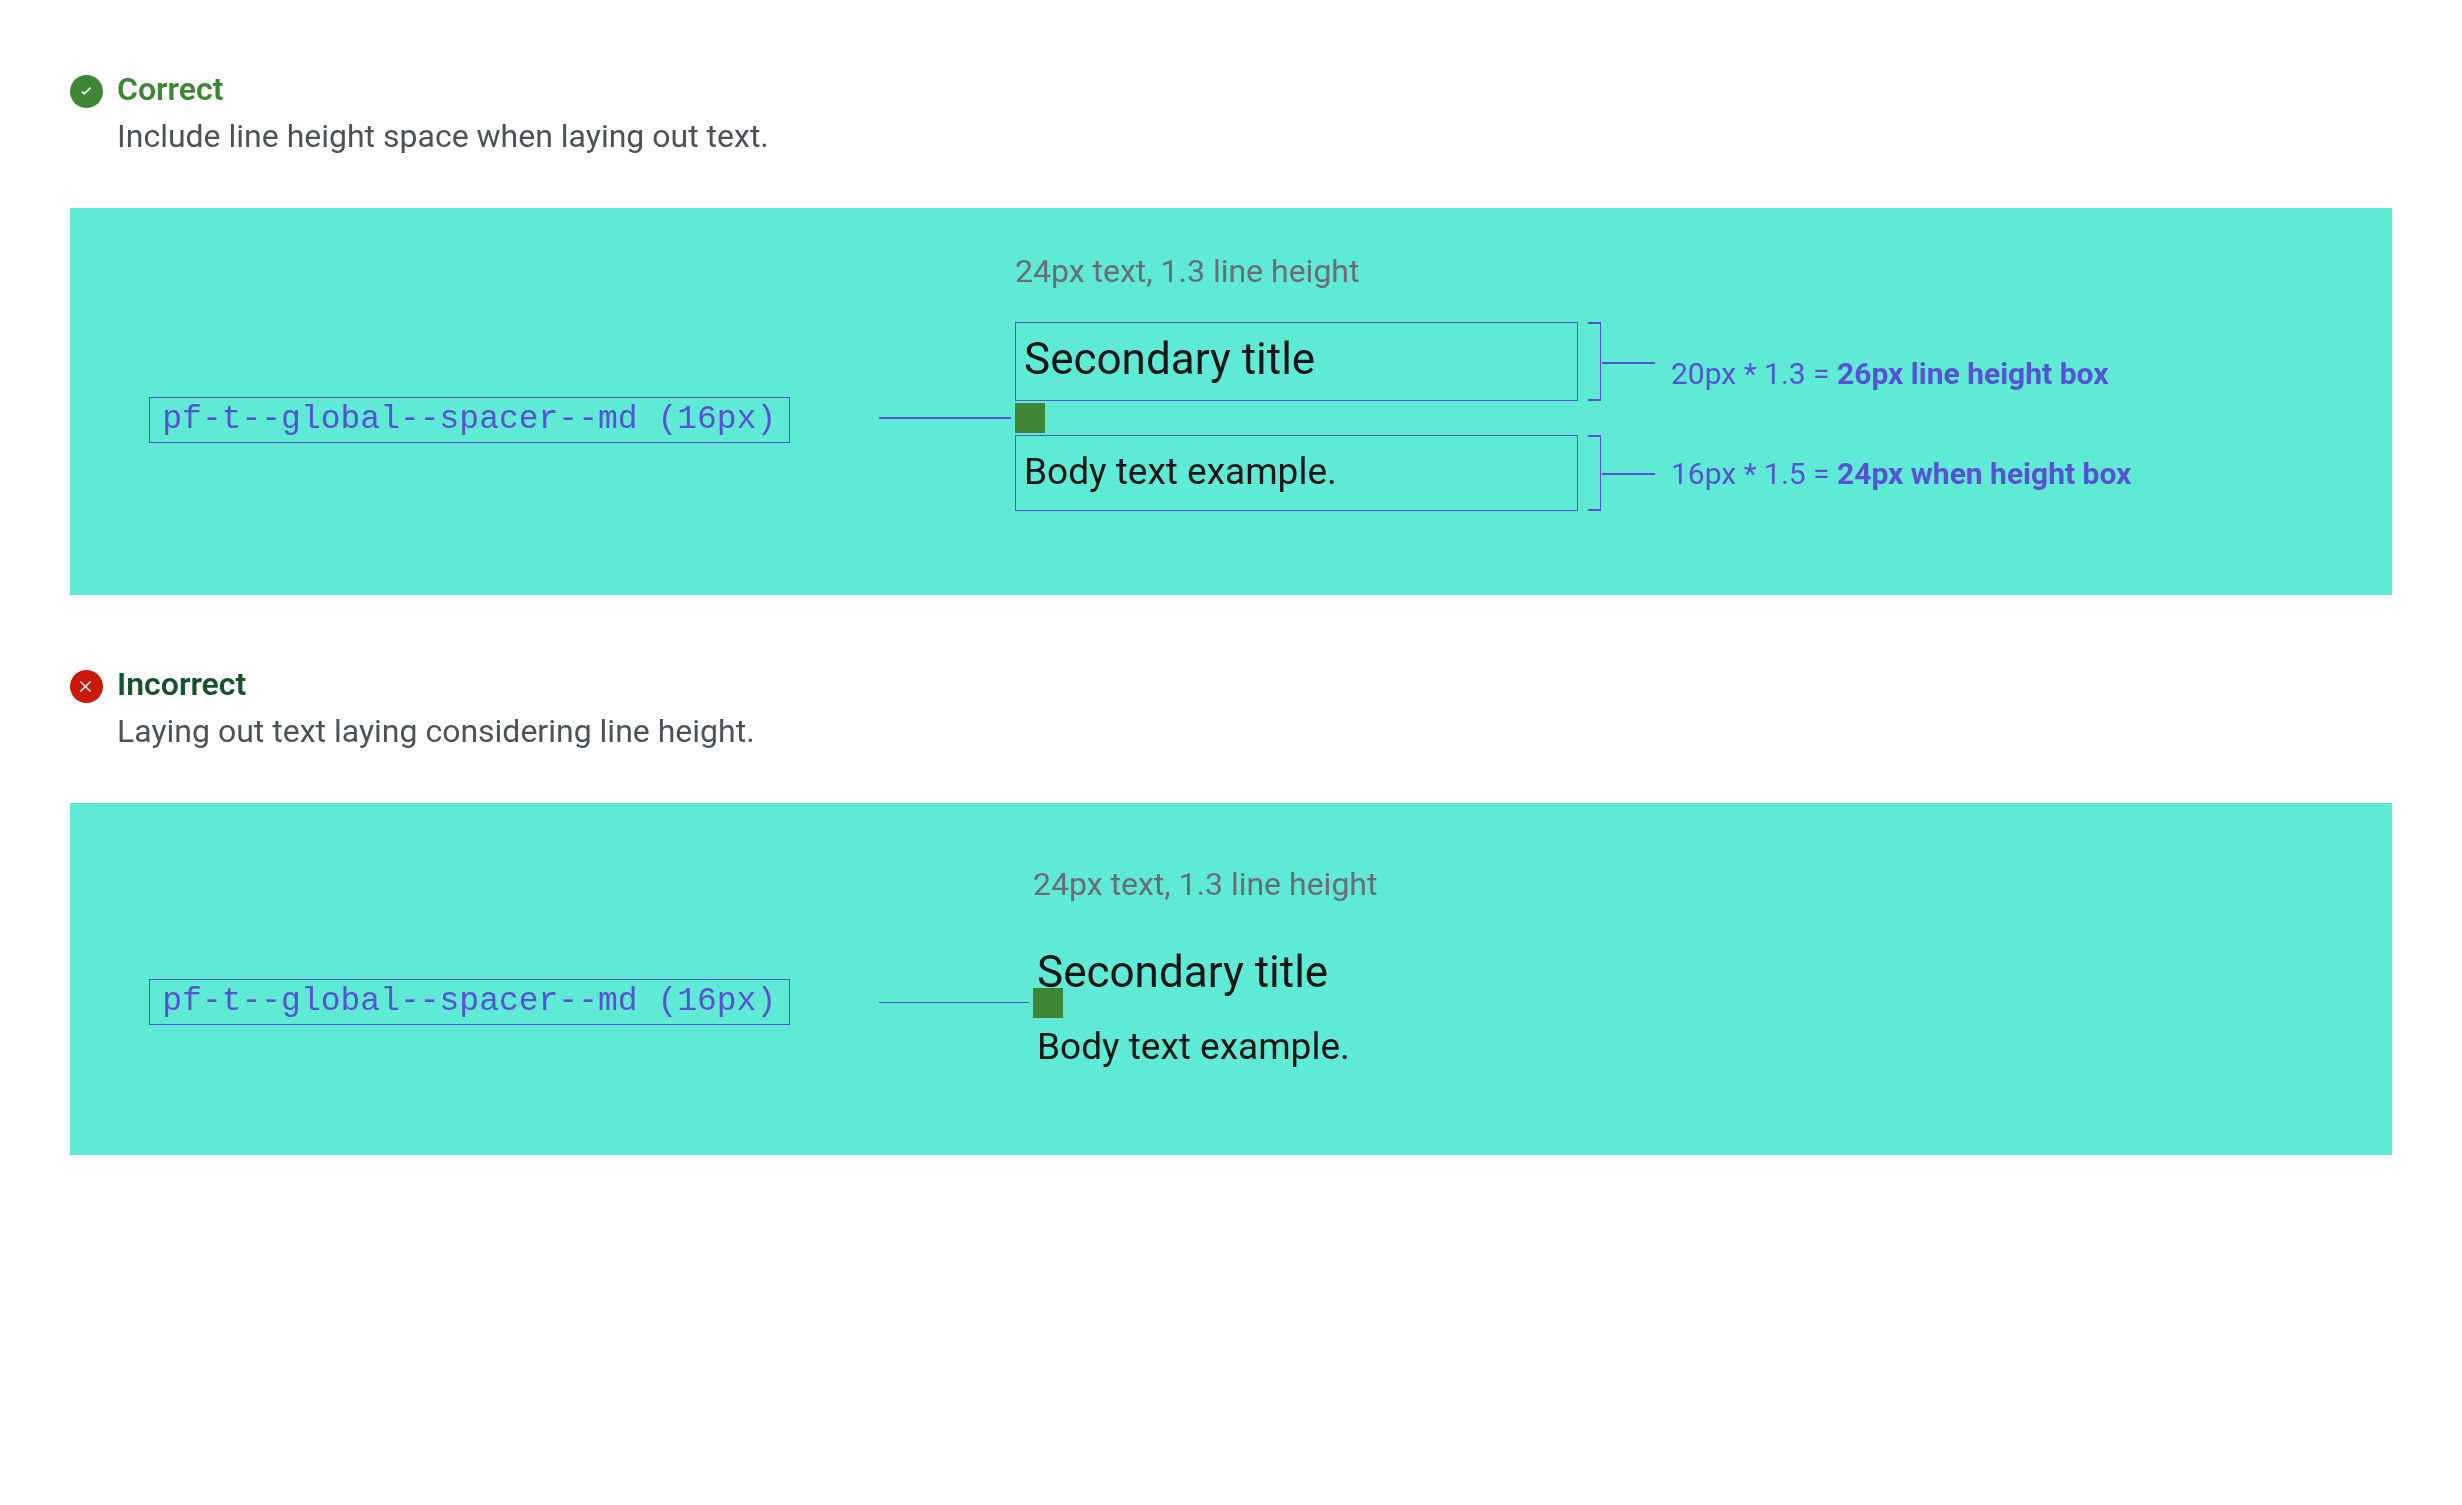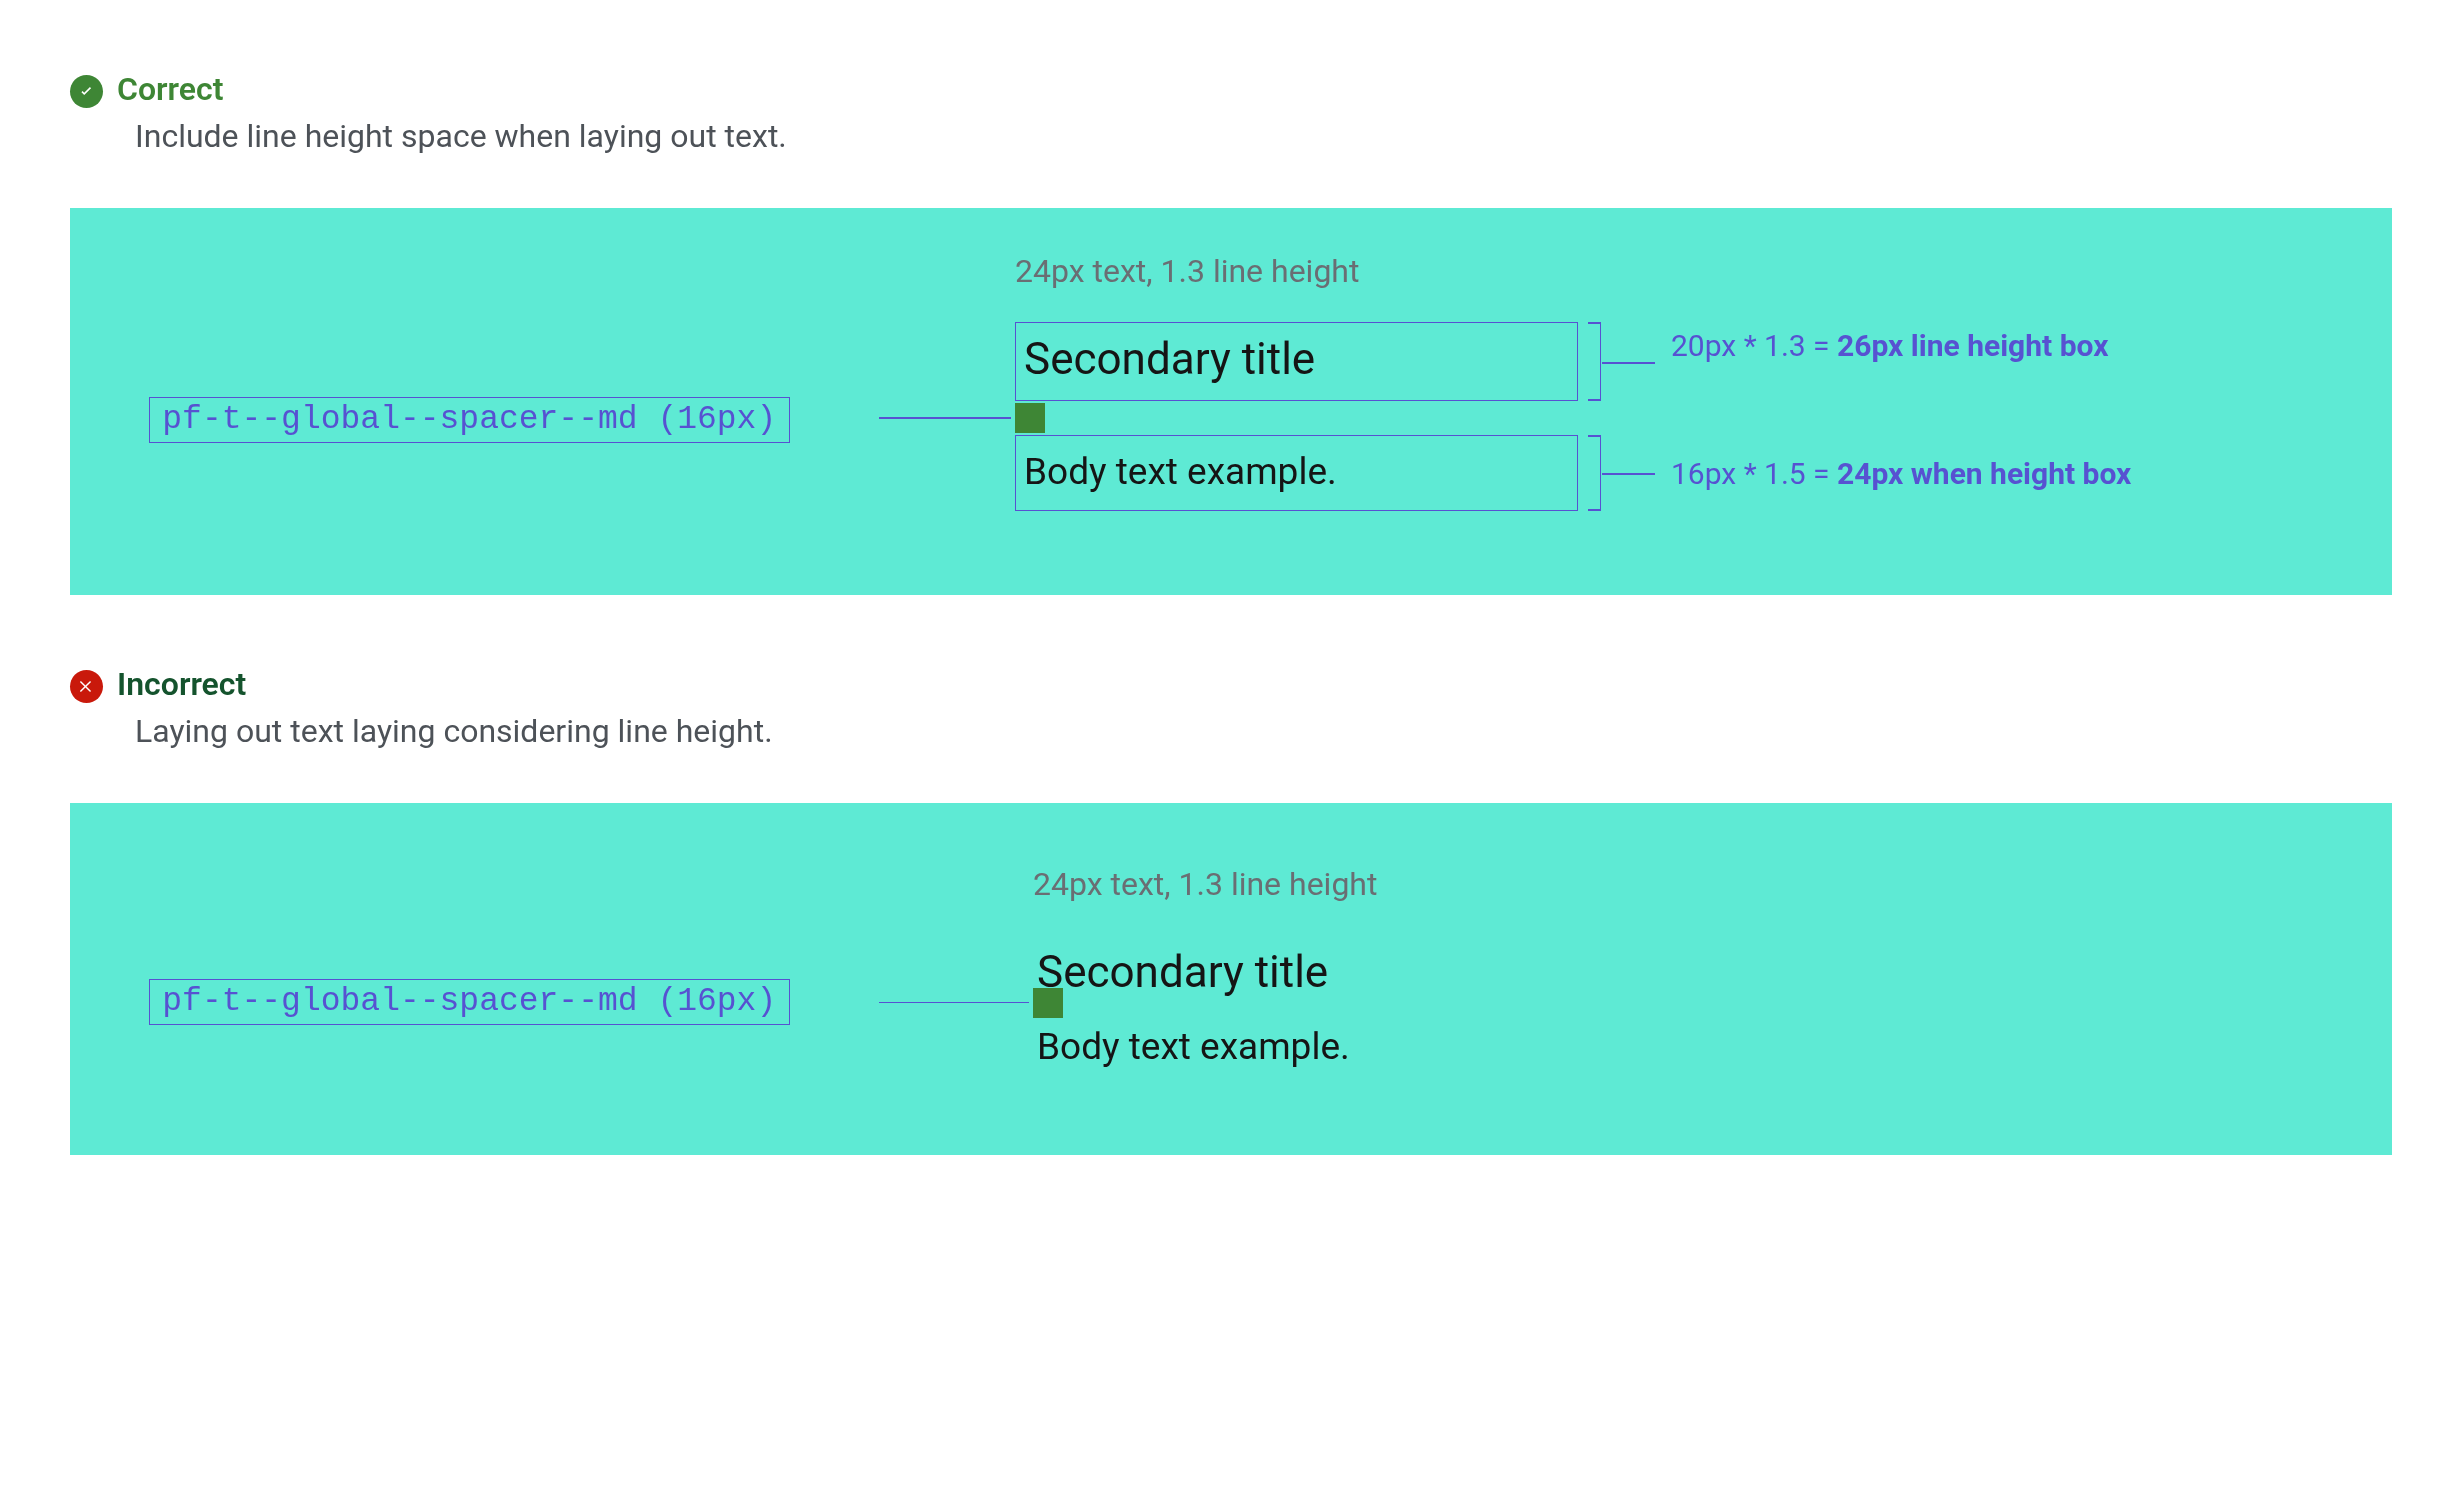--- a/index.html
+++ b/index.html
@@ -29,21 +29,21 @@
   }
   .icon-correct { background: #3E8635; }
   .icon-incorrect { background: #C9190B; }
   .icon-circle svg { width: 19.3px; height: 19.3px; fill: #fff; }
   .status-label { font-size: 32px; font-weight: 600; }
   .status-correct { color: #3E8635; }
   .status-incorrect { color: #14532d; }
   .description {
     font-size: 32px;
     color: #4D5258;
-    margin-left: 65px;
+    margin-left: 47px;
     margin-bottom: 53px;
   }
   .example-panel {
     background: #5eead4;
     width: 100%;
     padding: 53px 88px 70px 88px;
     position: relative;
     min-height: 387px;
   }
 
@@ -152,21 +152,21 @@
     <div class="spacer-square" style="left:945px; top:195px;"></div>
 
     <div class="outline" style="left:945px; top:227px; width:563px; height:76px;"></div>
     <div class="body-sample" style="left:954px; top:236px;">Body text example.</div>
 
     <div class="token-box" style="left:79px; top:189px;">pf-t--global--spacer--md (16px)</div>
     <div class="token-lead" style="left:809px; top:209px; width:132px;"></div>
 
     <div class="bracket" style="left:1530px; top:114px; height:79px;"></div>
     <div class="bracket-lead" style="left:1532px; top:154px; width:53px;"></div>
-    <div class="annot" style="left:1601px; top:120px;">
+    <div class="annot" style="left:1601px; top:148px;">
       <span>20px * 1.3 = </span><strong>26px line height box</strong>
     </div>
 
     <div class="bracket" style="left:1530px; top:227px; height:76px;"></div>
     <div class="bracket-lead" style="left:1532px; top:265px; width:53px;"></div>
     <div class="annot" style="left:1601px; top:248px;">
       <span>16px * 1.5 = </span><strong>24px when height box</strong>
     </div>
   </div>
 </div>

